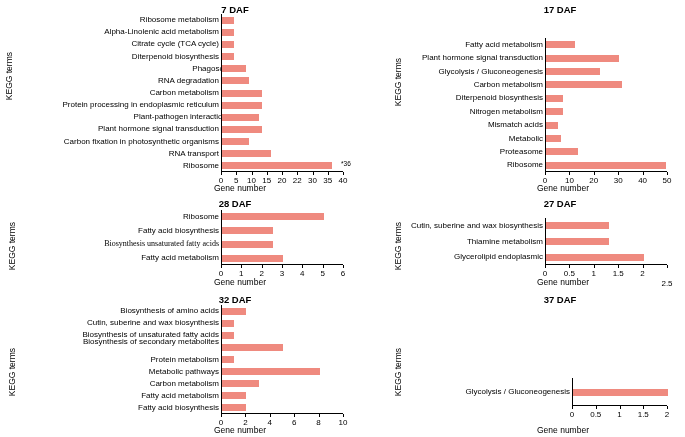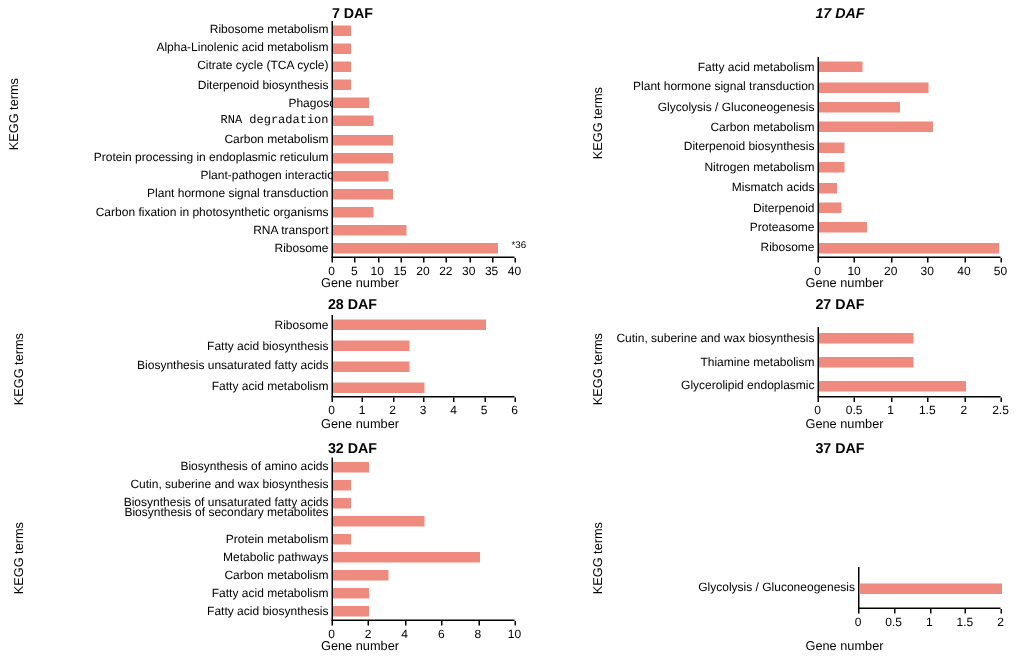--- a/index.html
+++ b/index.html
@@ -74,21 +74,21 @@
   <div class="panel-title" style="left:205px;top:4px;width:60px;">7 DAF</div>
   <div class="ylabel" style="left:4px;top:52px;">KEGG terms</div>
   <div class="xlabel" style="left:205px;top:183px;width:70px;">Gene number</div>
   <div class="plot" style="left:221px;top:14px;width:122px;height:158px;"></div>
   <div id="p0-cats">
       <div class="cat" style="left: 19px; width: 200px; top: 16.0769px;">Ribosome metabolism</div>
       <div class="cat" style="left: 19px; width: 200px; top: 28.2308px;">Alpha-Linolenic acid metabolism</div>
       <div class="cat" style="left: 19px; width: 200px; top: 40.3846px;">Citrate cycle (TCA cycle)</div>
       <div class="cat" style="left: 19px; width: 200px; top: 52.5385px;">Diterpenoid biosynthesis</div>
       <div class="cat" style="left: 35px; width: 200px; top: 64.6923px; text-align: right;">Phagosome</div>
-      <div class="cat" style="left: 19px; width: 200px; top: 76.8462px; font-family: Liberation Mono, monospace;">RNA degradation</div>
+      <div class="cat" style="left: 19px; width: 200px; top: 76.8462px;">RNA degradation</div>
       <div class="cat" style="left: 19px; width: 200px; top: 89px;">Carbon metabolism</div>
       <div class="cat" style="left: 19px; width: 200px; top: 101.154px;">Protein processing in endoplasmic reticulum</div>
       <div class="cat" style="left: 27px; width: 200px; top: 113.308px;">Plant-pathogen interaction</div>
       <div class="cat" style="left: 19px; width: 200px; top: 125.462px;">Plant hormone signal transduction</div>
       <div class="cat" style="left: 19px; width: 200px; top: 137.615px;">Carbon fixation in photosynthetic organisms</div>
       <div class="cat" style="left: 19px; width: 200px; top: 149.769px;">RNA transport</div>
       <div class="cat" style="left: 19px; width: 200px; top: 161.923px;">Ribosome</div>
     </div>
   <div id="p0-bars">
       <div class="bar" style="left: 222px; top: 16.5769px; width: 12.2px; background: rgb(239, 138, 127);"></div>
@@ -122,33 +122,33 @@
       <div class="ticklbl" style="left: 300.5px; width: 24px; top: 176px;">30</div>
       <div class="tick" style="left: 327.75px; top: 172px; background: rgb(0, 0, 0);"></div>
       <div class="ticklbl" style="left: 315.75px; width: 24px; top: 176px;">35</div>
       <div class="tick" style="left: 343px; top: 172px; background: rgb(0, 0, 0);"></div>
       <div class="ticklbl" style="left: 331px; width: 24px; top: 176px;">40</div>
     </div>
   <div class="note" style="left:341px;top:160px;">*36</div>
 </div>
 
 <div class="panel">
-  <div class="panel-title" style="left:530px;top:4px;width:60px;font-style:italic;">17 DAF</div>
+  <div class="panel-title" style="left:530px;top:4px;width:60px;">17 DAF</div>
   <div class="ylabel" style="left:393px;top:58px;">KEGG terms</div>
   <div class="xlabel" style="left:528px;top:183px;width:70px;">Gene number</div>
   <div class="plot" style="left:545px;top:38px;width:122px;height:134px;"></div>
   <div id="p1-cats">
       <div class="cat" style="left: 383px; width: 160px; top: 40.7px;">Fatty acid metabolism</div>
       <div class="cat" style="left: 383px; width: 160px; top: 54.1px;">Plant hormone signal transduction</div>
       <div class="cat" style="left: 383px; width: 160px; top: 67.5px;">Glycolysis / Gluconeogenesis</div>
       <div class="cat" style="left: 383px; width: 160px; top: 80.9px;">Carbon metabolism</div>
       <div class="cat" style="left: 383px; width: 160px; top: 94.3px;">Diterpenoid biosynthesis</div>
       <div class="cat" style="left: 383px; width: 160px; top: 107.7px;">Nitrogen metabolism</div>
       <div class="cat" style="left: 383px; width: 160px; top: 121.1px;">Mismatch acids</div>
-      <div class="cat" style="left: 383px; width: 160px; top: 134.5px;">Diterpenoid</div>
+      <div class="cat" style="left: 383px; width: 160px; top: 134.5px;">Metabolic</div>
       <div class="cat" style="left: 383px; width: 160px; top: 147.9px;">Proteasome</div>
       <div class="cat" style="left: 383px; width: 160px; top: 161.3px;">Ribosome</div>
     </div>
   <div id="p1-bars">
       <div class="bar" style="left: 546px; top: 41.2px; width: 29.28px; background: rgb(239, 138, 127);"></div>
       <div class="bar" style="left: 546px; top: 54.6px; width: 73.2px; background: rgb(239, 138, 127);"></div>
       <div class="bar" style="left: 546px; top: 68px; width: 53.68px; background: rgb(239, 138, 127);"></div>
       <div class="bar" style="left: 546px; top: 81.4px; width: 75.64px; background: rgb(239, 138, 127);"></div>
       <div class="bar" style="left: 546px; top: 94.8px; width: 17.08px; background: rgb(239, 138, 127);"></div>
       <div class="bar" style="left: 546px; top: 108.2px; width: 17.08px; background: rgb(239, 138, 127);"></div>
@@ -174,21 +174,21 @@
 </div>
 
 <div class="panel">
   <div class="panel-title" style="left:205px;top:198px;width:60px;">28 DAF</div>
   <div class="ylabel" style="left:7px;top:222px;">KEGG terms</div>
   <div class="xlabel" style="left:205px;top:277px;width:70px;">Gene number</div>
   <div class="plot" style="left:221px;top:210px;width:122px;height:55px;"></div>
   <div id="p2-cats">
       <div class="cat" style="left: 19px; width: 200px; top: 212.875px;">Ribosome</div>
       <div class="cat" style="left: 19px; width: 200px; top: 226.625px;">Fatty acid biosynthesis</div>
-      <div class="cat" style="left: 19px; width: 200px; top: 240.375px;">Biosynthesis unsaturated fatty acids</div>
+      <div class="cat" style="left: 19px; width: 200px; top: 240.375px; font-family: Liberation Serif, serif;">Biosynthesis unsaturated fatty acids</div>
       <div class="cat" style="left: 19px; width: 200px; top: 254.125px;">Fatty acid metabolism</div>
     </div>
   <div id="p2-bars">
       <div class="bar" style="left: 222px; top: 213.375px; width: 101.667px; background: rgb(239, 138, 127);"></div>
       <div class="bar" style="left: 222px; top: 227.125px; width: 50.8333px; background: rgb(239, 138, 127);"></div>
       <div class="bar" style="left: 222px; top: 240.875px; width: 50.8333px; background: rgb(239, 138, 127);"></div>
       <div class="bar" style="left: 222px; top: 254.625px; width: 61px; background: rgb(239, 138, 127);"></div>
     </div>
   <div id="p2-ticks">
       <div class="tick" style="left: 221px; top: 265px; background: rgb(0, 0, 0);"></div>
@@ -228,21 +228,21 @@
       <div class="ticklbl" style="left: 533px; width: 24px; top: 269px;">0</div>
       <div class="tick" style="left: 569.4px; top: 265px; background: rgb(0, 0, 0);"></div>
       <div class="ticklbl" style="left: 557.4px; width: 24px; top: 269px;">0.5</div>
       <div class="tick" style="left: 593.8px; top: 265px; background: rgb(0, 0, 0);"></div>
       <div class="ticklbl" style="left: 581.8px; width: 24px; top: 269px;">1</div>
       <div class="tick" style="left: 618.2px; top: 265px; background: rgb(0, 0, 0);"></div>
       <div class="ticklbl" style="left: 606.2px; width: 24px; top: 269px;">1.5</div>
       <div class="tick" style="left: 642.6px; top: 265px; background: rgb(0, 0, 0);"></div>
       <div class="ticklbl" style="left: 630.6px; width: 24px; top: 269px;">2</div>
       <div class="tick" style="left: 667px; top: 265px; background: rgb(0, 0, 0);"></div>
-      <div class="ticklbl" style="left: 655px; width: 24px; top: 269px;">2.5</div>
+      <div class="ticklbl" style="left: 655px; width: 24px; top: 279px;">2.5</div>
     </div>
 </div>
 
 <div class="panel">
   <div class="panel-title" style="left:205px;top:294px;width:60px;">32 DAF</div>
   <div class="ylabel" style="left:7px;top:348px;">KEGG terms</div>
   <div class="xlabel" style="left:205px;top:425px;width:70px;">Gene number</div>
   <div class="plot" style="left:221px;top:305px;width:122px;height:109px;"></div>
   <div id="p4-cats">
       <div class="cat" style="left: 19px; width: 200px; top: 307.056px;">Biosynthesis of amino acids</div>

